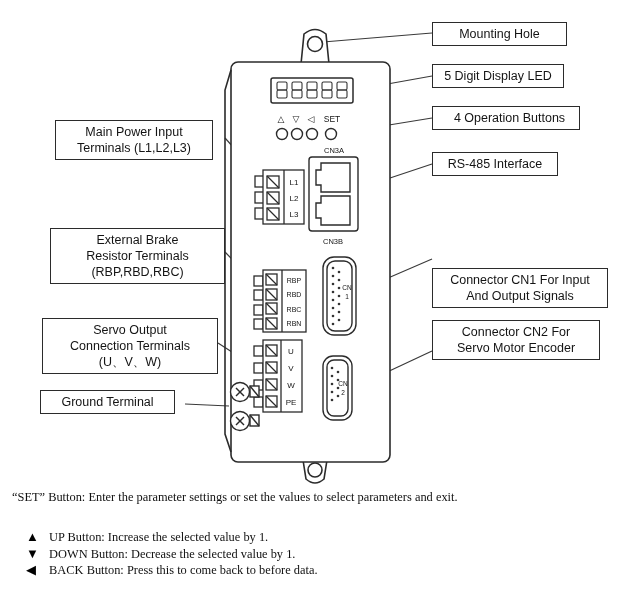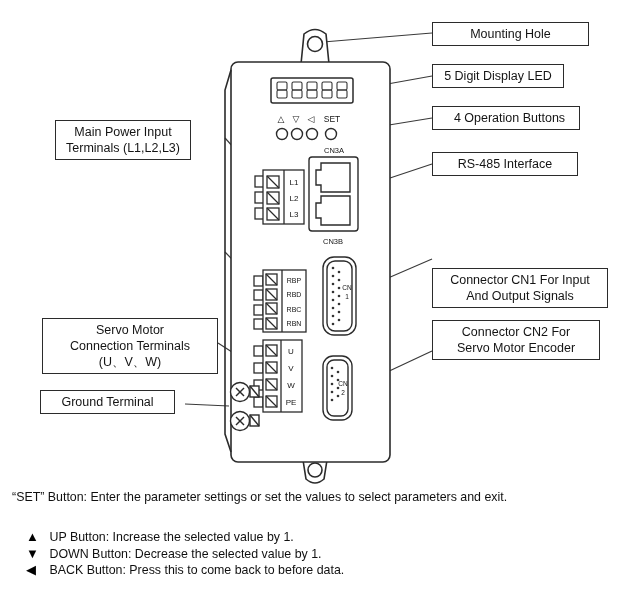--- a/index.html
+++ b/index.html
@@ -3,21 +3,21 @@
 <meta charset="utf-8">
 <style>
   * { margin:0; padding:0; box-sizing:border-box; }
   html,body { background:#ffffff; font-family:"Liberation Sans", sans-serif; }
   .canvas { position:relative; width:630px; height:611px; background:#fff; overflow:hidden; }
   .canvas > svg { position:absolute; left:0; top:0; }
   .callout-box {
     position:absolute; border:1.7px solid #2b2b2b; background:#fff;
     text-align:center; padding:3px 5px; font-size:12.5px; line-height:16px; color:#141414;
   }
-  .note { position:absolute; font-size:12.4px; color:#101010; white-space:nowrap; }
+  .note { position:absolute; font-size:12.4px; color:#101010; white-space:nowrap;font-family:Liberation Serif, serif; }
   .note .icon { display:inline-block; width:20px; font-size:13px; color:#000; }
   svg text { font-family:"Liberation Sans", sans-serif; fill:#141414; }
   .t9 { font-size:9px; } .t85 { font-size:8.5px; } .t8 { font-size:8px; }
   .t75 { font-size:7.5px; } .t7 { font-size:7px; } .t65 { font-size:6.5px; }
 </style>
 </head>
 <body>
 
 <div class="canvas">
 
@@ -205,43 +205,48 @@
         <line x1="250" y1="415" x2="259" y2="426"></line>
       <circle cx="240" cy="392" r="9.5"></circle>
       <line x1="236" y1="388" x2="244" y2="396"></line>
         <line x1="236" y1="396" x2="244" y2="388"></line>
       <circle cx="240" cy="421" r="9.5"></circle>
       <line x1="236" y1="417" x2="244" y2="425"></line>
         <line x1="236" y1="425" x2="244" y2="417"></line>
     </g>
   </svg>
 
-  <div class="callout-box" style="left:55px; top:120px; width:136px;">
+  <div class="callout-box" style="left:55px; top:120px; width:158px;">
     <div>Main Power Input</div>
     <div>Terminals (L1,L2,L3)</div>
   </div>
+  <div class="callout-box" style="left:50px; top:228px; width:175px;">
+    <div>External Brake</div>
+    <div>Resistor Terminals</div>
+    <div>(RBP,RBD,RBC)</div>
+  </div>
   <div class="callout-box" style="left:42px; top:318px; width:176px;">
-    <div>Servo Motor</div>
+    <div>Servo Output</div>
     <div>Connection Terminals</div>
     <div>(U、V、W)</div>
   </div>
   <div class="callout-box" style="left:40px; top:390px; width:135px;">
     <div>Ground Terminal</div>
   </div>
 
-  <div class="callout-box" style="left:432px; top:22px; width:157px;">
+  <div class="callout-box" style="left:432px; top:22px; width:135px;">
     <div>Mounting Hole</div>
   </div>
   <div class="callout-box" style="left:432px; top:64px; width:132px;">
     <div>5 Digit Display LED</div>
   </div>
   <div class="callout-box" style="left:432px; top:106px; width:148px;padding-left:12px;">
     <div>4 Operation Buttons</div>
   </div>
-  <div class="callout-box" style="left:432px; top:152px; width:146px;">
+  <div class="callout-box" style="left:432px; top:152px; width:126px;">
     <div>RS-485 Interface</div>
   </div>
   <div class="callout-box" style="left:432px; top:240px; width:176px;margin-top:28px;">
     <div>Connector CN1 For Input</div>
     <div>And Output Signals</div>
   </div>
   <div class="callout-box" style="left:432px; top:320px; width:168px;">
     <div>Connector CN2 For</div>
     <div>Servo Motor Encoder</div>
   </div>

